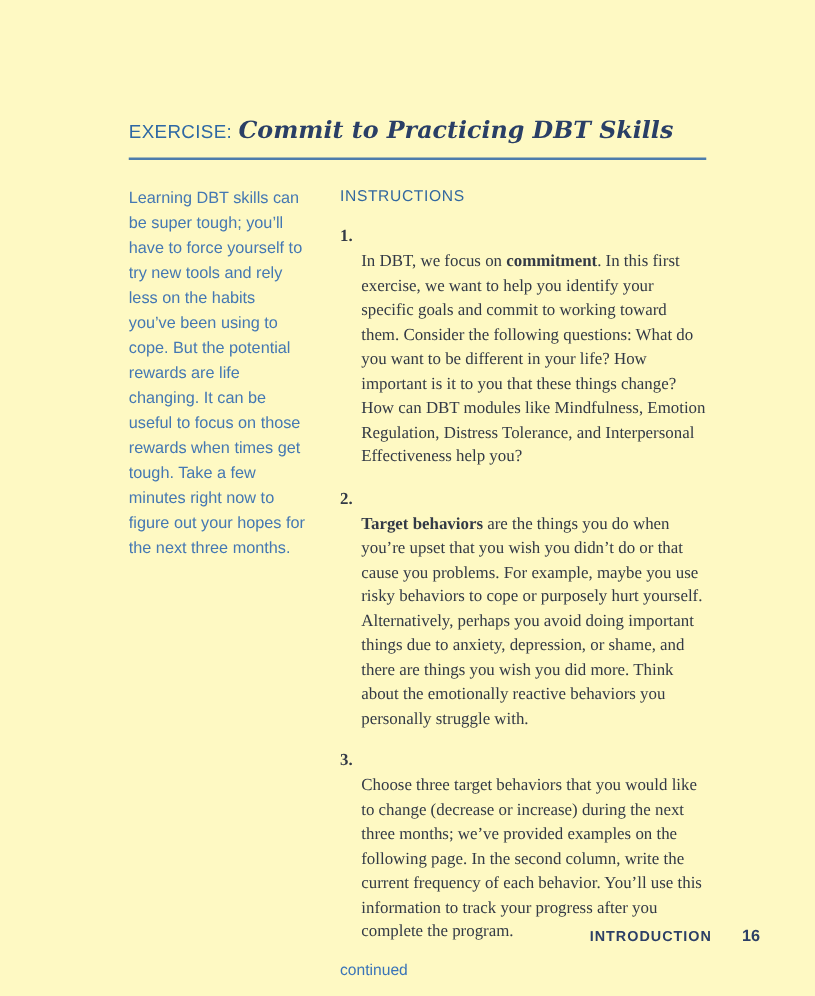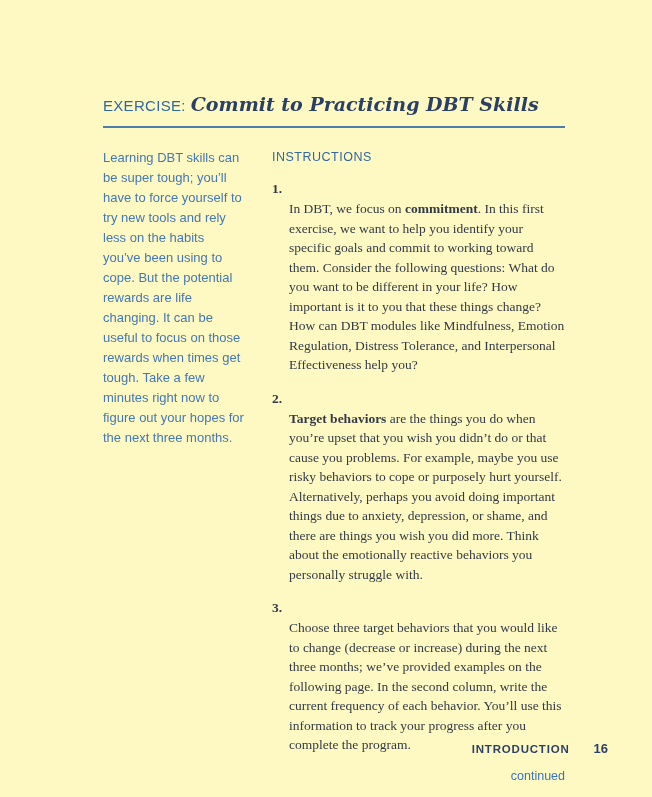--- a/index.html
+++ b/index.html
@@ -80,21 +80,20 @@
   }
   .item-number {
     flex: none;
     width: 17px;
     font-weight: 700;
   }
   .item-text { flex: 1; margin-top: 20px; }
   .item-text .bold-run { font-weight: 700; }
 
   .continued-label {
-    text-align: right;
     font-family: "Liberation Sans", sans-serif;
     font-size: 12.5px;
     color: #3a74b8;
     margin-top: 4px;
   }
 
   
   .footer {
     position: absolute;
     top: 741px;

